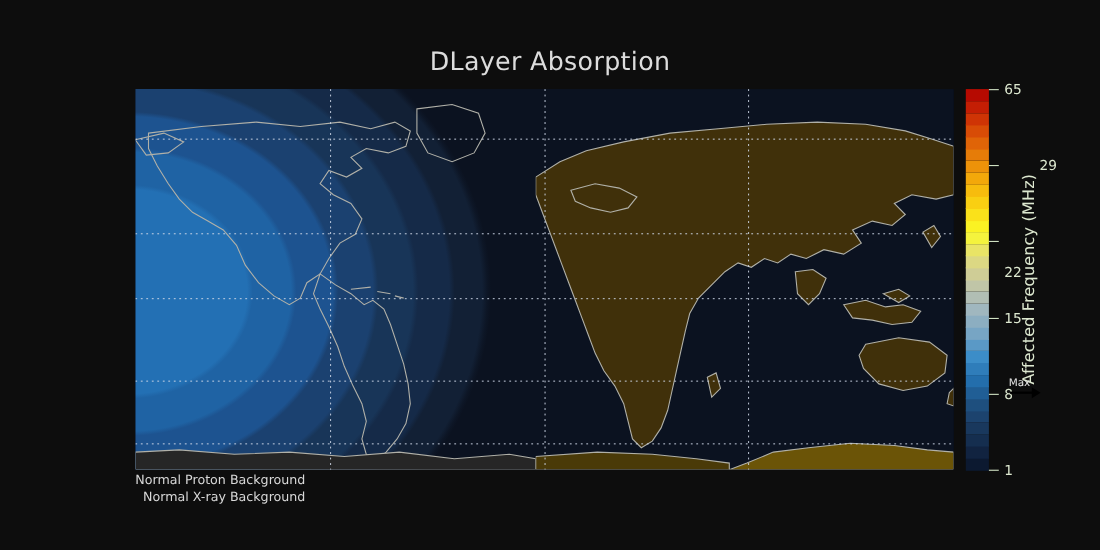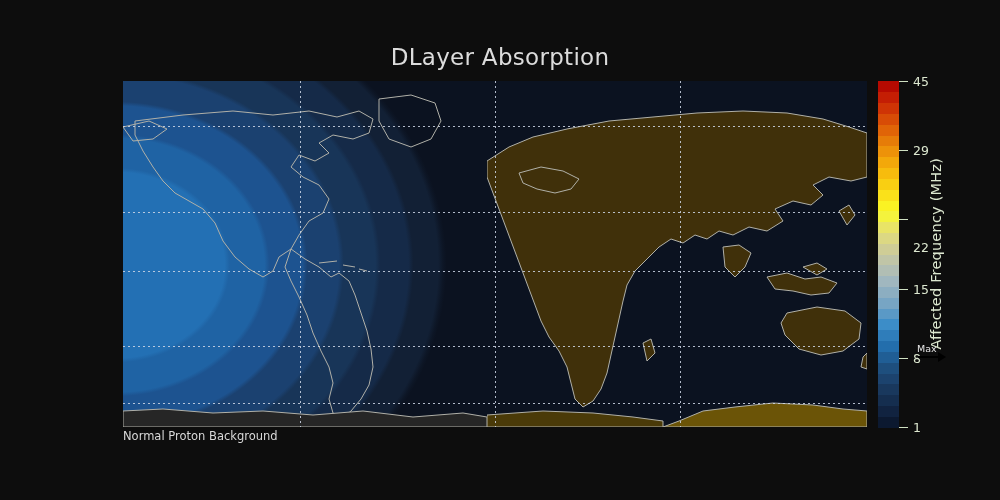--- a/index.html
+++ b/index.html
@@ -213,30 +213,31 @@
   <div class="cbar-ticks" id="cbar-ticks">
       <div class="ctick" style="top: 346px;"></div>
       <div class="ctlabel" style="top: 346px;">1</div>
       <div class="ctick" style="top: 276.8px;"></div>
       <div class="ctlabel" style="top: 276.8px;">8</div>
       <div class="ctick" style="top: 207.6px;"></div>
       <div class="ctlabel" style="top: 207.6px;">15</div>
       <div class="ctick" style="top: 138.4px;"></div>
       <div class="ctlabel" style="top: 138.4px; margin-top: 28px;">22</div>
       <div class="ctick" style="top: 69.2px;"></div>
-      <div class="ctlabel" style="top: 69.2px;">29</div>
+      <div class="ctlabel" style="top: 69.2px; margin-left: 32px;">29</div>
       <div class="ctick" style="top: 0px;"></div>
-      <div class="ctlabel" style="top: 0px;">45</div>
+      <div class="ctlabel" style="top: 0px;">65</div>
     </div>
   <div class="cb-axis-label">
     <span>Affected Frequency (MHz)</span>
   </div>
   <div class="maxmark" style="top: 343.846px;">
     <div class="mtxt">Max</div>
     <div class="marrow"></div>
     <div class="mhead"></div>
   </div>
 
   <div class="status">
     <div>Normal Proton Background</div>
+    <div>Normal X-ray Background</div>
   </div>
 
 </div>
 
 </body></html>

